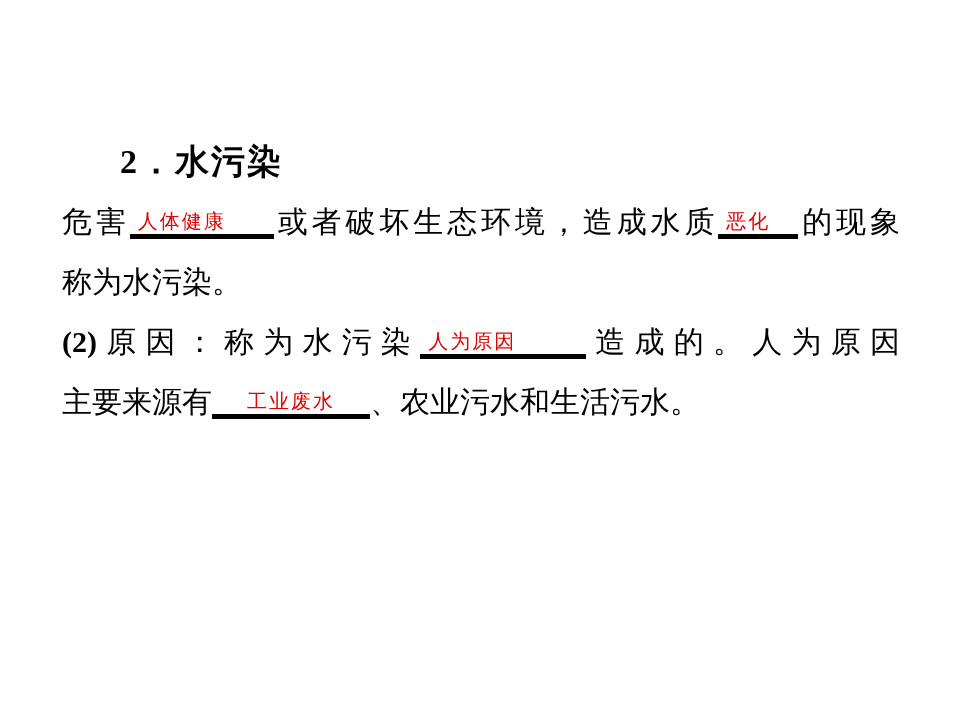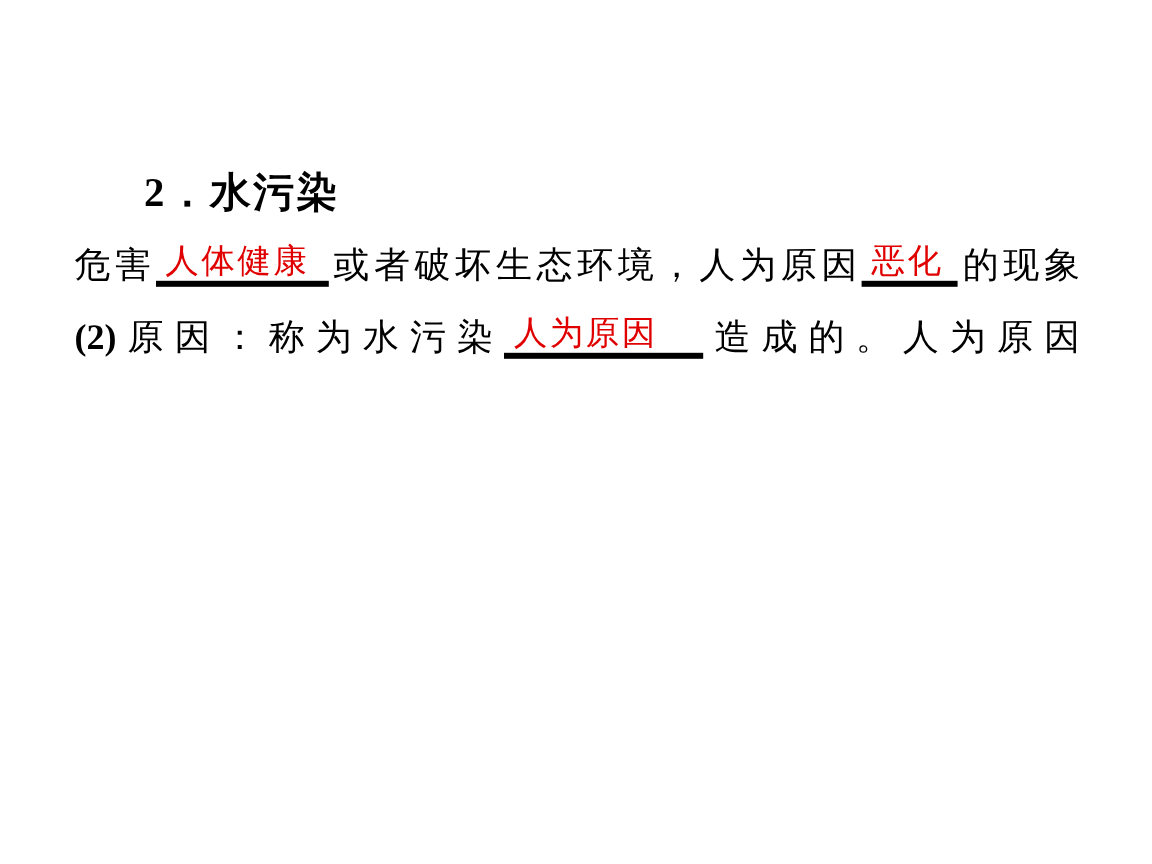--- a/index.html
+++ b/index.html
@@ -49,38 +49,44 @@
     padding: 0 8px;
     text-indent: 0;
   }
   .blank.w1 { min-width: 144px; }
   .blank.w2 { min-width: 80px; }
   .blank.w3 { min-width: 166px; }
   .blank.w4 { min-width: 158px; }
   .answer {
     display: inline-block;
     color: var(--answer);
-    font-size: 28px;
+    font-size: 20px;
     letter-spacing: 2px;
     position: relative;
     top: -4px;
   }
 </style>
 </head>
 <body>
 
 <div class="slide">
 
   <div class="line heading">2．水污染</div>
 
 
 
   <div class="line just">
-    <span>危害</span><span class="blank w1"><span class="answer">人体健康</span></span><span>或者破坏生态环境，人为原因</span><span class="blank w2"><span class="answer">恶化</span></span><span>的现象</span>
+    <span>危害</span><span class="blank w1"><span class="answer">人体健康</span></span><span>或者破坏生态环境，造成水质</span><span class="blank w2"><span class="answer">恶化</span></span><span>的现象</span>
   </div>
 
+  <div class="line">
+    <span>称为水污染。</span>
+  </div>
 
   <div class="line just">
     <span class="marker">(2)</span><span>原因：称为水污染</span><span class="blank w3"><span class="answer">人为原因</span></span><span>造成的。人为原因</span>
   </div>
 
+  <div class="line">
+    <span>主要来源有</span><span class="blank w4"><span class="answer">工业废水</span></span><span>、农业污水和生活污水。</span>
+  </div>
 
 </div>
 
 </body></html>

